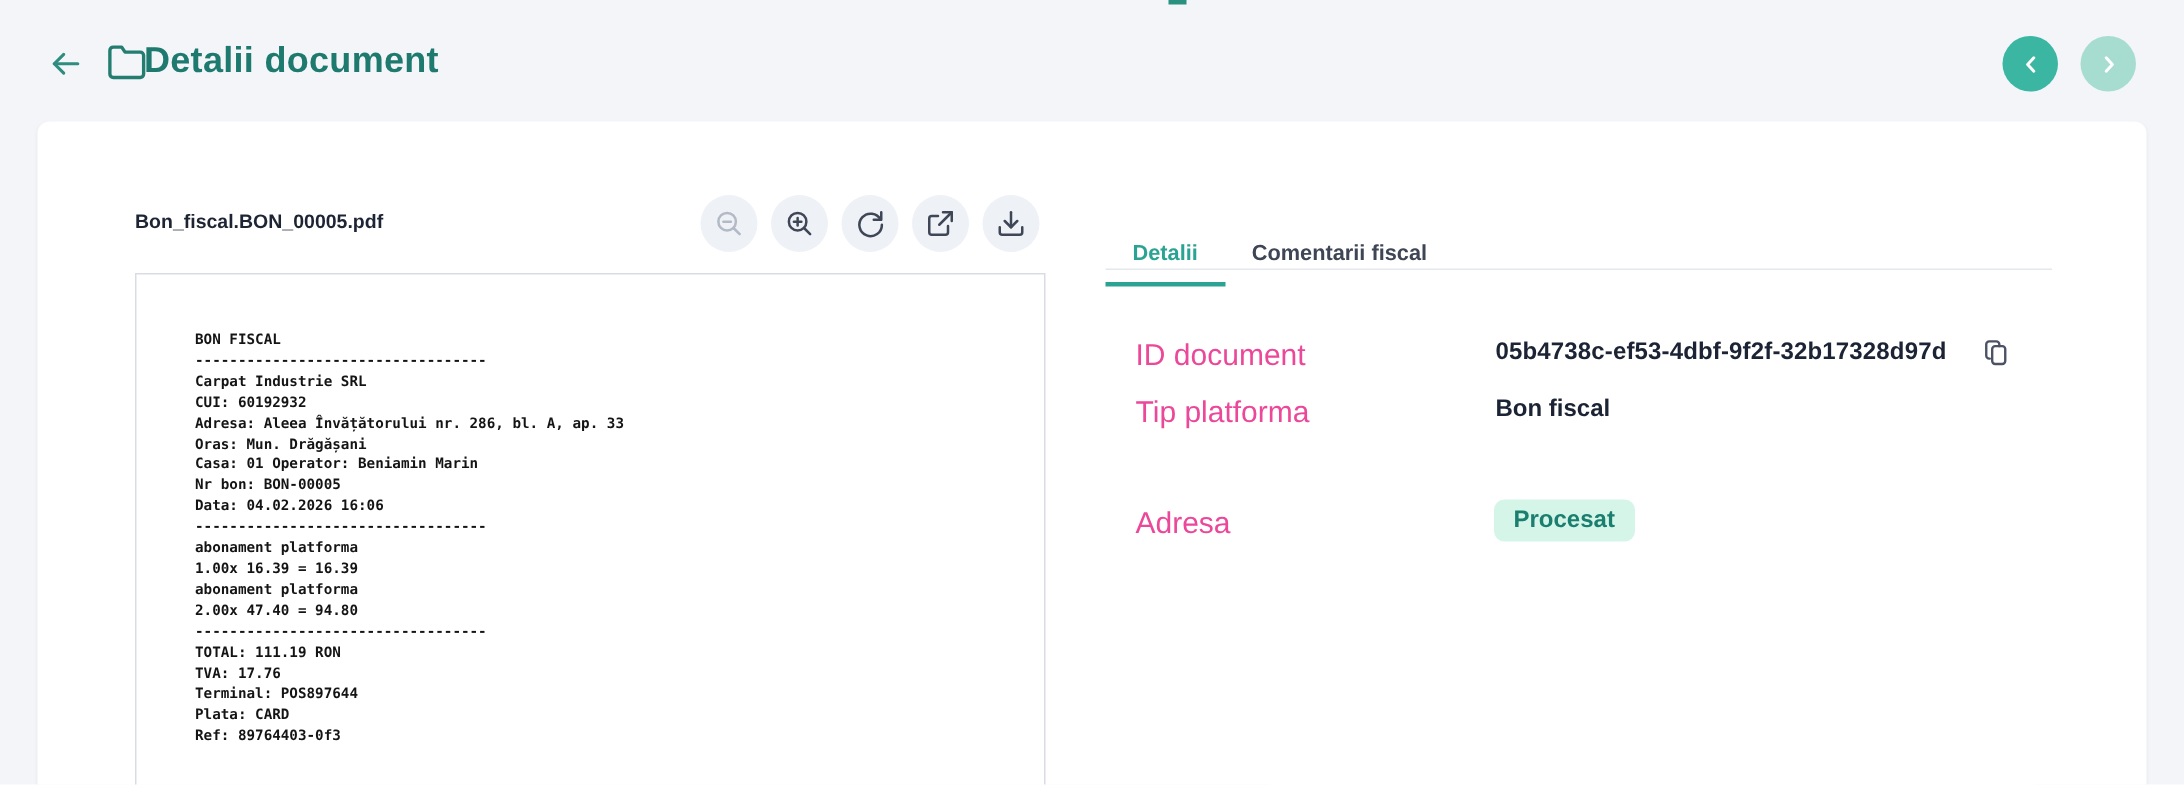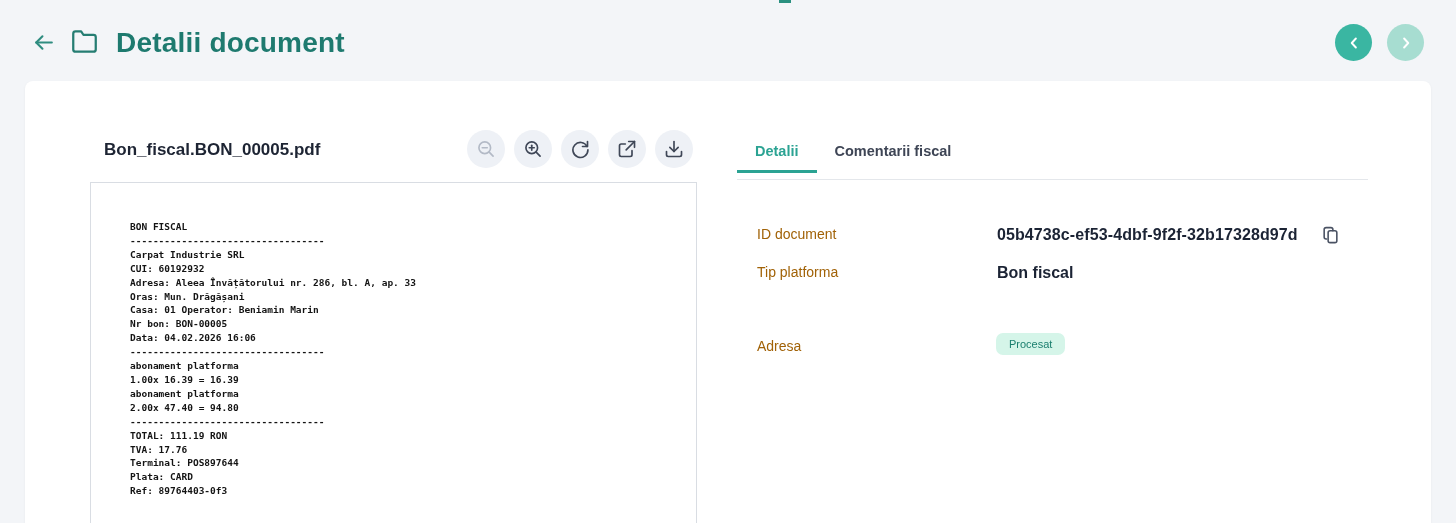--- a/index.html
+++ b/index.html
@@ -14,42 +14,42 @@
 
   
   .header { position: absolute; left: 0; top: 0; width: 100%; height: 81px; }
   .back-btn {
     position: absolute; left: 29px; top: 28px; width: 28px; height: 28px;
     background: none; border: none; cursor: pointer; padding: 0;
     display: flex; align-items: center; justify-content: center;
   }
   .folder-icon { position: absolute; left: 71px; top: 28px; width: 27px; height: 27px; }
   .page-title {
-    position: absolute; left: 116px; top: 27px;
-    font-size: 28px; font-weight: 700; color: #1e7a6f; letter-spacing: 0.2px;
+    position: absolute; left: 96px; top: 27px;
+    font-size: 24px; font-weight: 700; color: #1e7a6f; letter-spacing: 0.2px;
   }
   .nav-circle {
     position: absolute; top: 24px; width: 37px; height: 37px; border-radius: 50%;
     border: none; cursor: pointer; display: flex; align-items: center; justify-content: center;
     padding: 0;
   }
   .nav-prev { left: 1335px; background: #3ab6a2; }
   .nav-next { left: 1387px; background: #a7ddd1; }
 
   
   .card {
     position: absolute; left: 25px; top: 81px; width: 1406px; height: 470px;
     background: #ffffff; border-radius: 8px;
     box-shadow: 0 1px 3px rgba(16,24,40,0.05);
   }
 
   
   .pdf-filename {
-    position: absolute; left: 79px; top: 59px;
-    font-size: 17px; font-weight: 700; color: #1d2433;
+    position: absolute; left: 65px; top: 59px;
+    font-size: 13px; font-weight: 700; color: #1d2433;
   }
   .pdf-toolbar {
     position: absolute; left: 442px; top: 49px;
     display: flex; gap: 9px;
   }
   .tool-btn {
     width: 38px; height: 38px; border-radius: 50%;
     background: #eef1f6; border: none; cursor: pointer;
     display: flex; align-items: center; justify-content: center; padding: 0;
   }
@@ -58,51 +58,51 @@
     background: #ffffff; border: 1px solid #d9dde3;
   }
   .receipt-text {
     position: absolute; left: 39px; top: 37px;
     font-family: "DejaVu Sans Mono", monospace;
     font-size: 9.5px; line-height: 13.9px; font-weight: 700; color: #141414;
     white-space: pre;
   }
 
   
-  .tabs { position: absolute; left: 712px; top: 50px; height: 42px; display: flex; }
+  .tabs { position: absolute; left: 712px; top: 68px; height: 42px; display: flex; }
   .tab {
     background: none; border: none; cursor: pointer;
     font-family: "Liberation Sans", sans-serif;
     font-size: 14.5px; font-weight: 700; padding: 0 18px;
     height: 42px; display: flex; align-items: center;
     border-bottom: 3px solid transparent; color: #3e4555;
   }
   .tab.active { color: #2ba393; border-bottom-color: #2ba393; }
   .tabs-divider {
     position: absolute; left: 712px; top: 98px; width: 631px; height: 1px; background: #e4e7eb;
   }
   .detail-row { position: absolute; left: 732px; width: 640px; height: 24px; }
   .detail-label {
     position: absolute; left: 0; top: 0;
-    font-size: 14px; color: #a16207; font-weight: 400;
+    font-size: 20px; color: #ec4899; font-weight: 400;
   }
   .detail-value {
     position: absolute; left: 240px; top: 0;
     font-size: 16px; color: #1b2334; font-weight: 700;
   }
   .detail-value.regular { font-weight: 700; letter-spacing: 0.1px; }
   .copy-btn {
     position: absolute; left: 563px; top: -1px;
     background: none; border: none; cursor: pointer; padding: 0;
     width: 20px; height: 20px; display: flex; align-items: center; justify-content: center;
   }
   .status-badge {
     position: absolute; left: 239px; top: -5px;
     display: inline-block; padding: 5px 13px; border-radius: 7px;
-    background: #d5f5e9; color: #1a7f6e; font-size: 11px; font-weight: 400;
+    background: #d5f5e9; color: #1a7f6e; font-size: 16px; font-weight: 700;
   }
   svg { display: block; }
 </style>
 </head>
 <body>
 
 <div class="top-speck"></div>
 
 <div class="header">
   <button class="back-btn">

